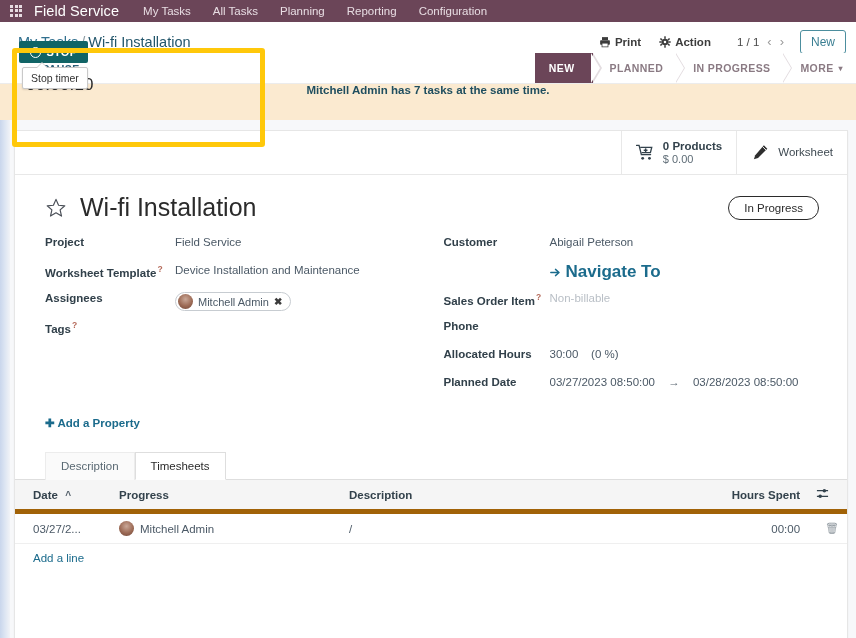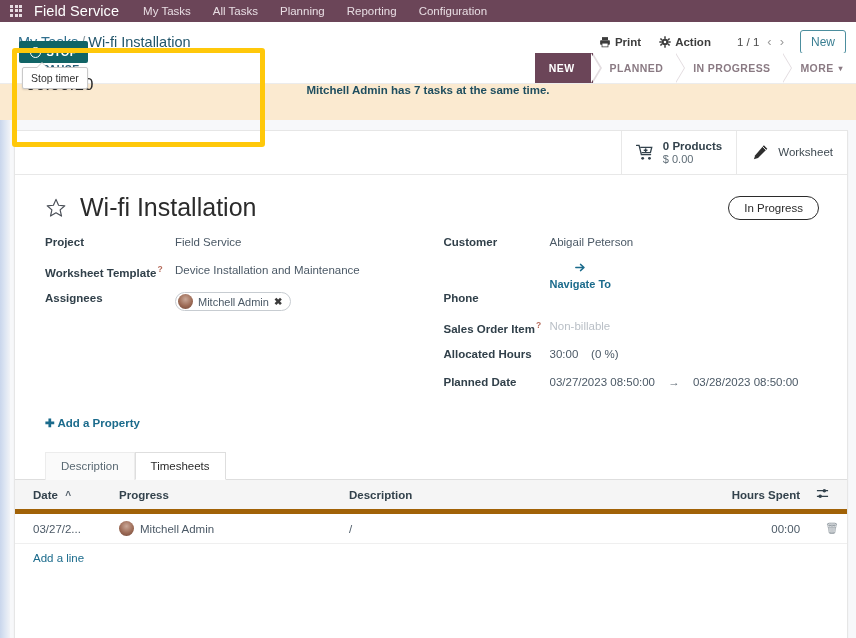--- a/index.html
+++ b/index.html
@@ -238,22 +238,22 @@
     padding: 1px 8px 1px 2px; font-size: 11px; color: #4b5966;
     background: #fff;
   }
   .avatar {
     width: 15px; height: 15px; border-radius: 50%;
     background: radial-gradient(circle at 50% 35%, #caa898 0%, #9c6a55 55%, #6e4536 100%);
     display: inline-block; flex: none;
   }
   .tag .x { font-size: 10px; color: #3b3b3b; cursor: pointer; font-weight: 700; }
   .navlink {
-    font-size: 11px; color: #1b6b8c; font-weight: 700;
-    cursor: pointer; display: inline-flex; align-items: center; gap: 5px; flex-direction: column;
+    font-size: 17px; color: #1b6b8c; font-weight: 700;
+    cursor: pointer; display: inline-flex; align-items: center; gap: 5px;
   }
   .arrowsep { color: #5b6771; margin: 0 10px; }
 
   .addprop {
     font-size: 11.5px; color: #1b6b8c; font-weight: 700;
     padding: 14px 0 0 30px; cursor: pointer; display: inline-block;
   }
 
   
   .notebook { padding: 20px 0 0 0; }
@@ -450,45 +450,51 @@
         <div class="frow">
           <div class="flabel">Assignees</div>
           <div class="fval">
             <span class="tag">
               <span class="avatar"></span>
               <span>Mitchell Admin</span>
               <span class="x">✖</span>
             </span>
           </div>
         </div>
+        <div class="frow">
+          <div class="flabel">
+            <span>Tags</span><span class="q">?</span>
+          </div>
+          <div class="fval"></div>
+        </div>
       </div>
 
       <div class="col right">
         <div class="frow">
           <div class="flabel">Customer</div>
           <div class="fval">Abigail Peterson</div>
         </div>
         <div class="frow">
           <div class="flabel"></div>
           <div class="navlink">
             <svg width="11" height="11" viewBox="0 0 14 14">
               <path d="M1 7 H11 M7 3 L11.5 7 L7 11" stroke="#1b6b8c" stroke-width="1.8" fill="none" stroke-linecap="round" stroke-linejoin="round"></path>
             </svg>
             <span>Navigate To</span>
           </div>
         </div>
         <div class="frow">
+          <div class="flabel">
+            <span>Sales Order Item</span><span class="q">?</span>
+          </div>
+          <div class="fval muted">Non-billable</div>
+        </div>
+        <div class="frow">
           <div class="flabel">Phone</div>
           <div class="fval"></div>
-        </div>
-        <div class="frow">
-          <div class="flabel">
-            <span>Sales Order Item</span><span class="q">?</span>
-          </div>
-          <div class="fval muted">Non-billable</div>
         </div>
         <div class="frow">
           <div class="flabel">Allocated Hours</div>
           <div class="fval">
             <span>30:00</span>
             &nbsp;&nbsp;
             <span>(0 %)</span>
           </div>
         </div>
         <div class="frow">

